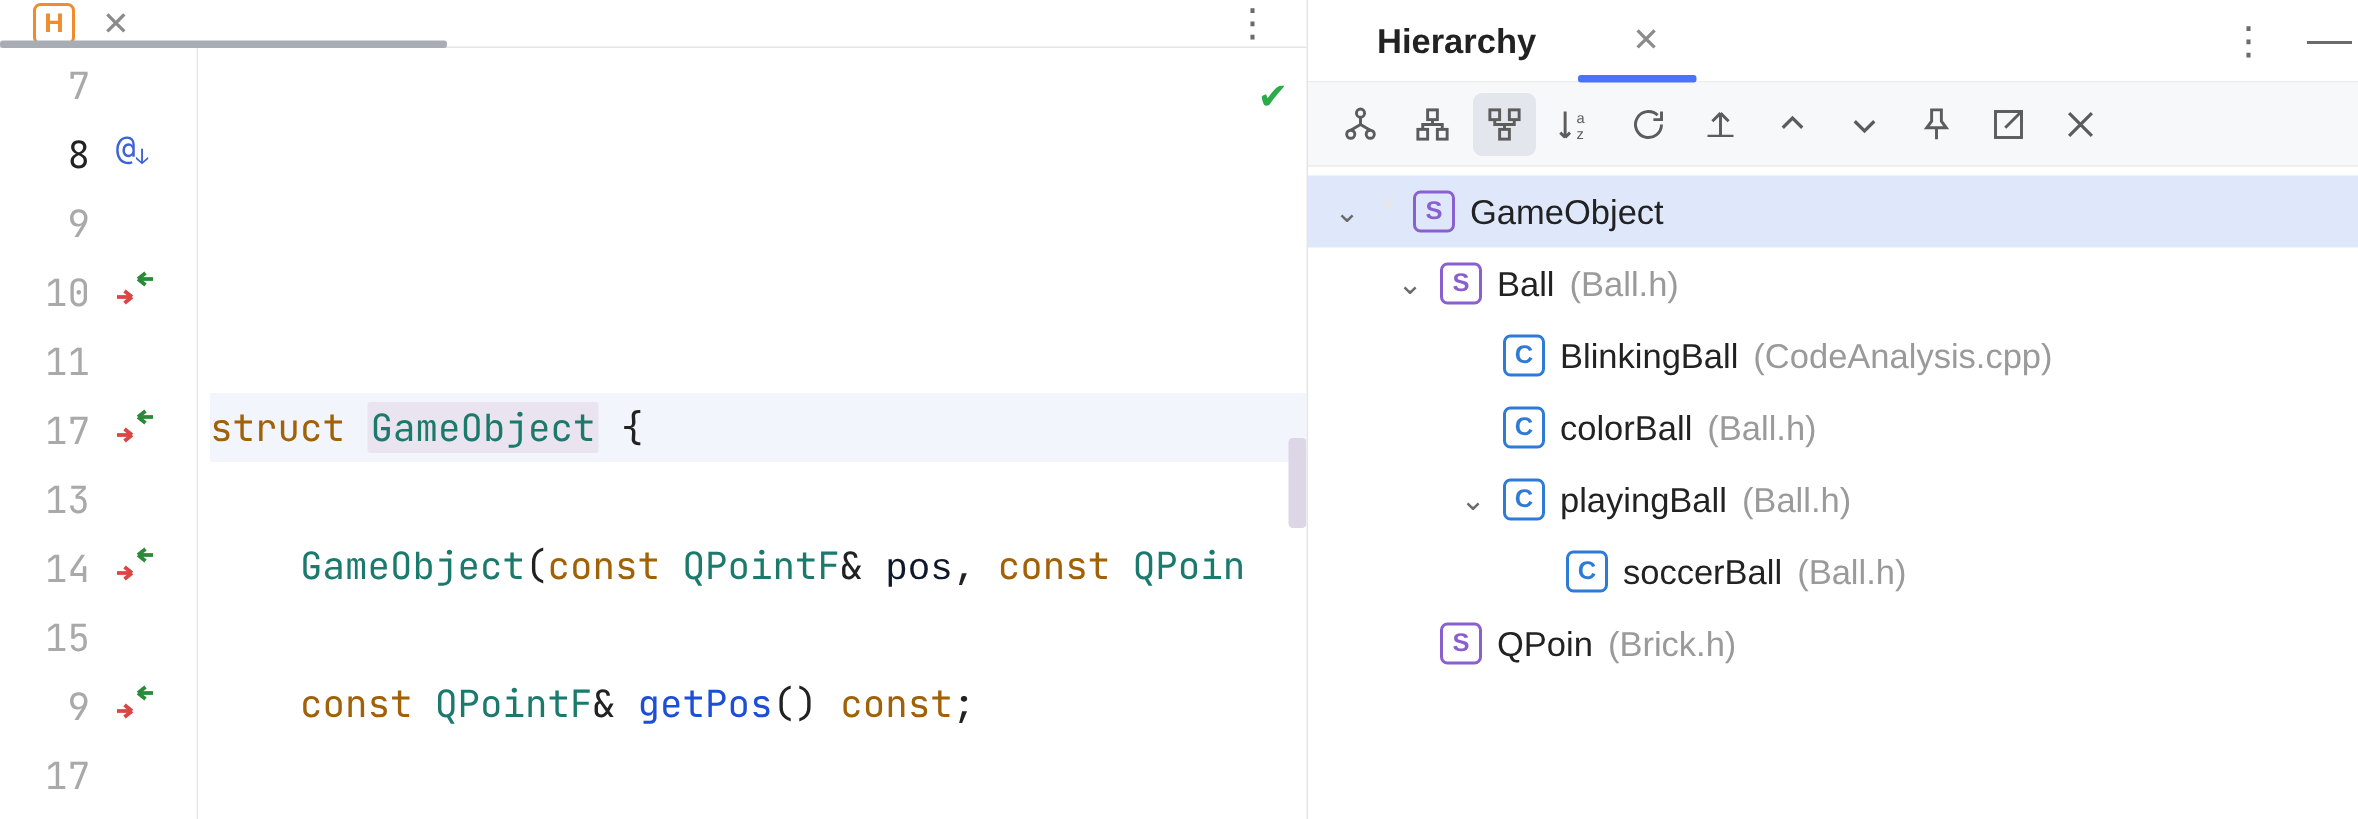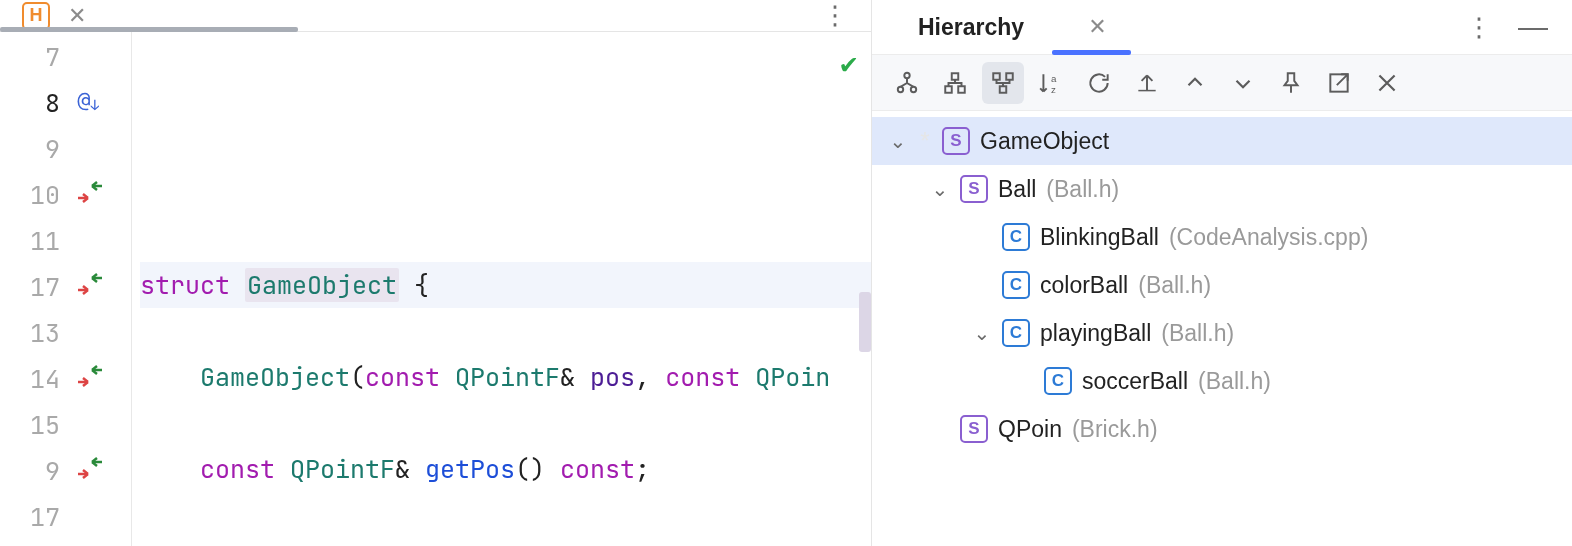--- a/index.html
+++ b/index.html
@@ -18,37 +18,37 @@
 
   
   .codewrap { display: flex; flex: 1 1 auto; position: relative; font-family: "JetBrains Mono", Menlo, Consolas, monospace; font-size: 25px; line-height: 46px; }
   .gutter { width: 70px; text-align: right; color: #a9a9a9; padding-top: 2px; border-right: none; }
   .gutter-icons { width: 62px; border-right: 1px solid #e8e8e8; position: relative; }
   .gutter .ln { padding-right: 10px; }
   .gutter .ln.cur { color: #222; }
   .code { flex: 1; padding-left: 8px; white-space: pre; overflow: hidden; position: relative; }
   .code .row { height: 46px; }
   .code .row.hl { background: #f2f5fc; }
-  .kw { color: #a21caf; }
+  .kw { color: #a16207; }
   .typ { color: #1c7a6d; }
-  .id  { color: #4c1d95; }
+  .id  { color: #0f172a; font-family: Liberation Mono, monospace; }
   .pun { color: #222; }
   .fn  { color: #1d4ed8; }
   .decl { background: #e9e4ef; padding: 0 2px; border-radius: 2px; color:#1c7a6d; }
 
   .at-icon { display:inline-flex; align-items:center; justify-content:center; width:24px; height:24px; }
   .inout { position:absolute; left:4px; }
   .inout svg { width:32px; height:32px; }
 
   .check { position: absolute; top: 8px; right: 14px; color: #2bab4a; font-size: 28px; }
 
   .scroll-mark { position:absolute; right:0; top:260px; width:12px; height:60px; background:#dcd6e6; border-radius:3px; }
 
   
-  .panel-tabs { display: flex; align-items: center; height: 55px; padding: 0 24px 0 22px; border-bottom: 1px solid #ececec; font-size: 23px; gap: 4px; }
+  .panel-tabs { display: flex; align-items: center; height: 55px; padding: 0 4px 0 22px; border-bottom: 1px solid #ececec; font-size: 23px; gap: 4px; }
   .ptab { padding: 0 24px; height: 100%; display:flex; align-items:center; color:#222; position: relative; }
   .ptab.active::after { content:""; position:absolute; left:0; right:0; bottom:-1px; height:5px; background:#4a72ff; border-radius:2px; }
   .ptab .close { color:#8b8b8b; margin-left:12px; font-size:22px; }
   .ptab.bold { font-weight:600; }
   .panel-tab-actions { margin-left:auto; display:flex; gap:26px; color:#6b6b6b; font-size:26px; align-items:center; }
   .panel-tab-actions .min { font-size:30px; }
 
   .toolbar { display:flex; align-items:center; gap:6px; height:56px; padding:0 14px; border-bottom:1px solid #ececec; background:#f7f8fa; }
   .tbtn { width:42px; height:42px; display:flex; align-items:center; justify-content:center; border-radius:6px; color:#5c5c5c; }
   .tbtn.sel { background:#e3e6ec; }

